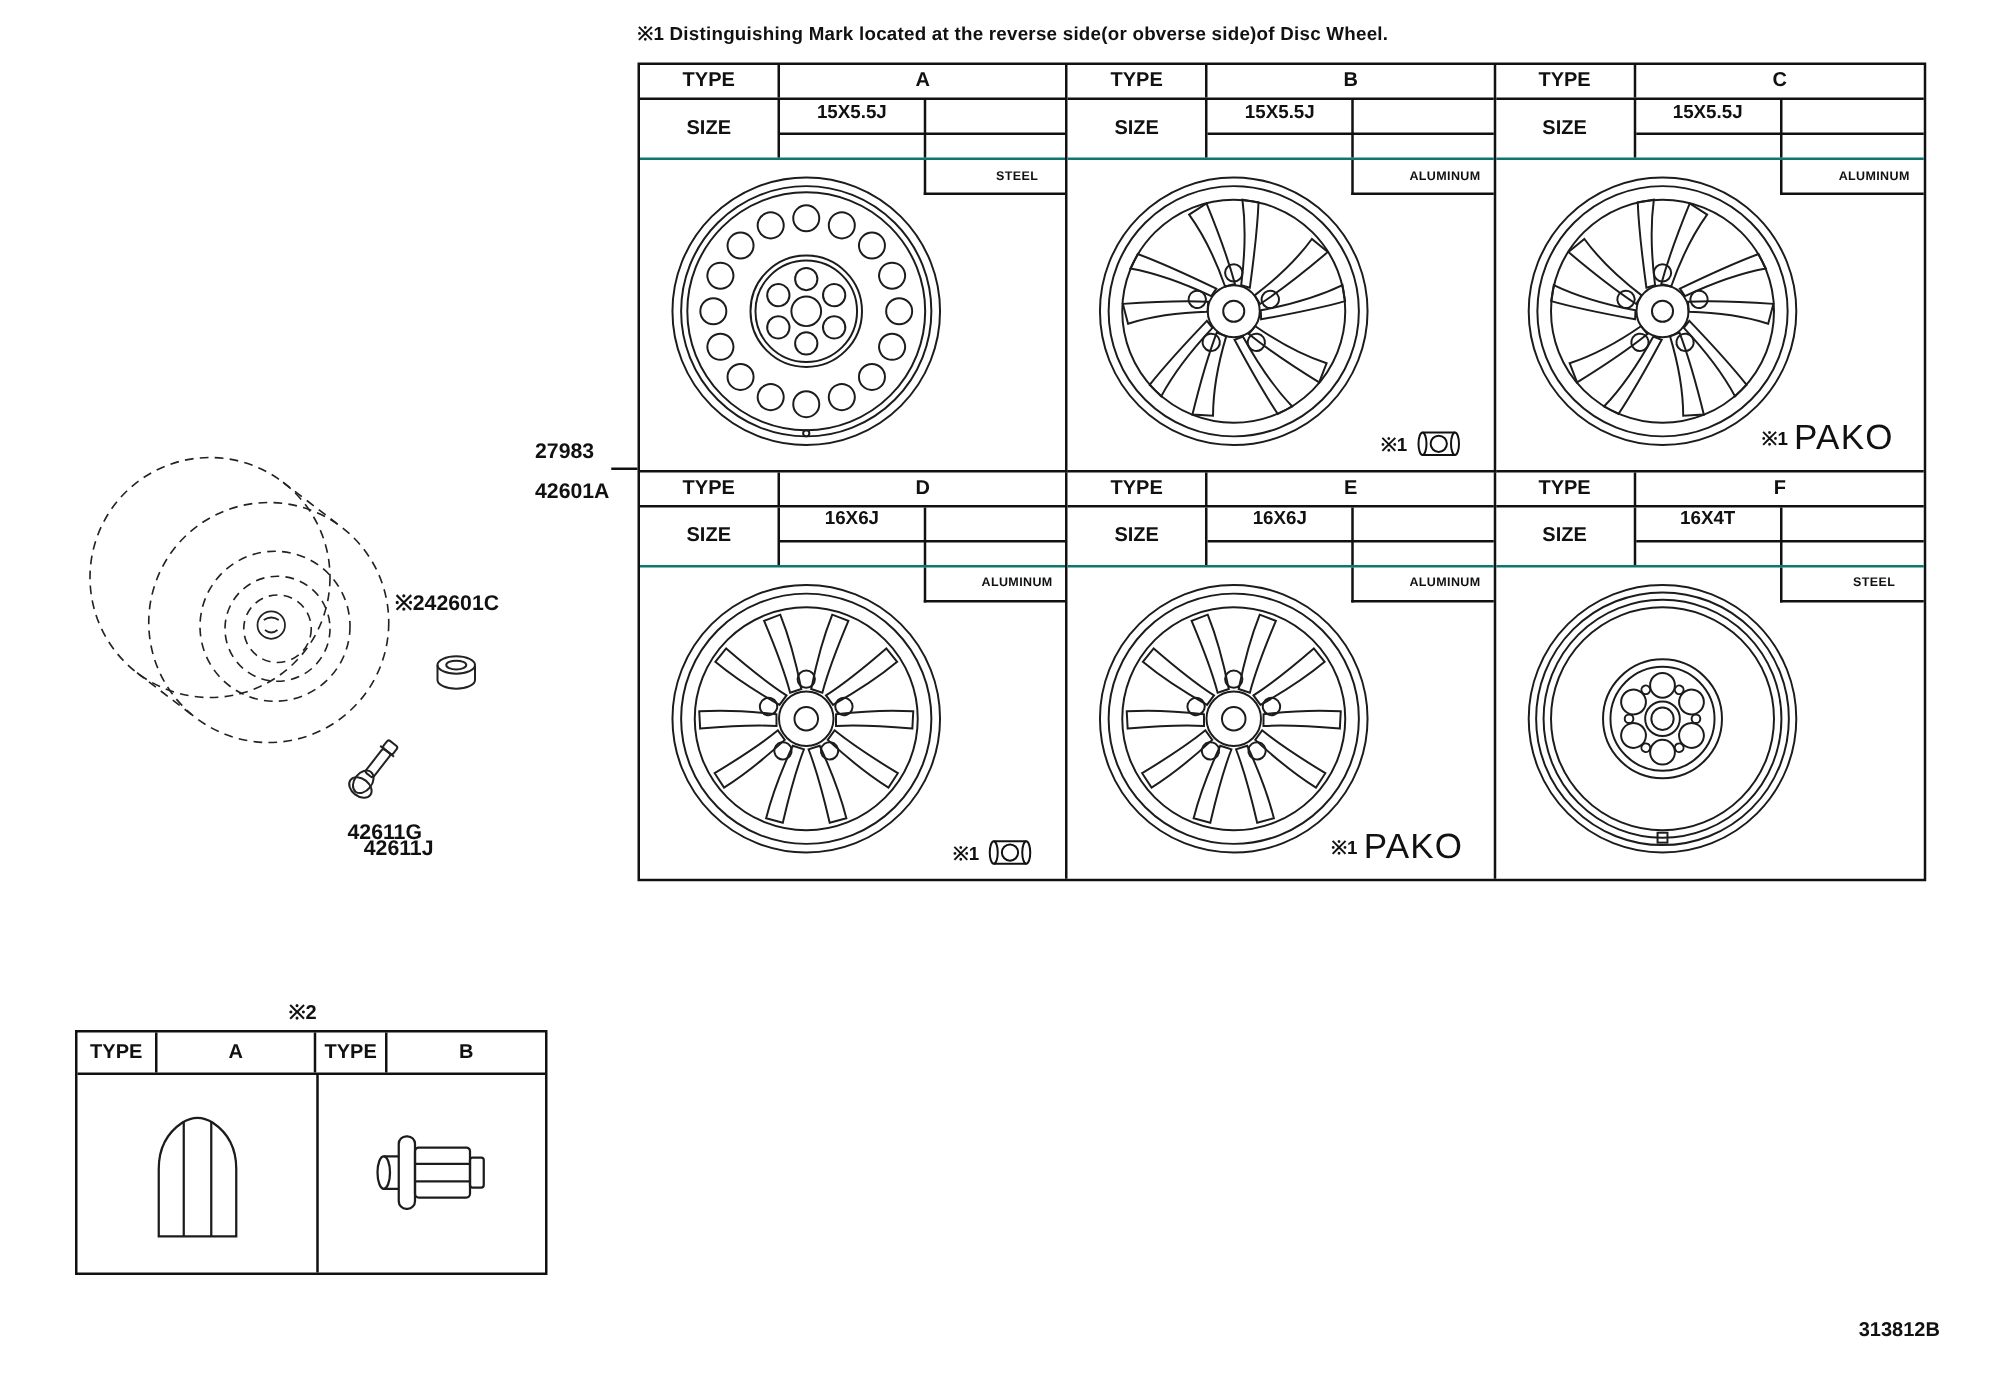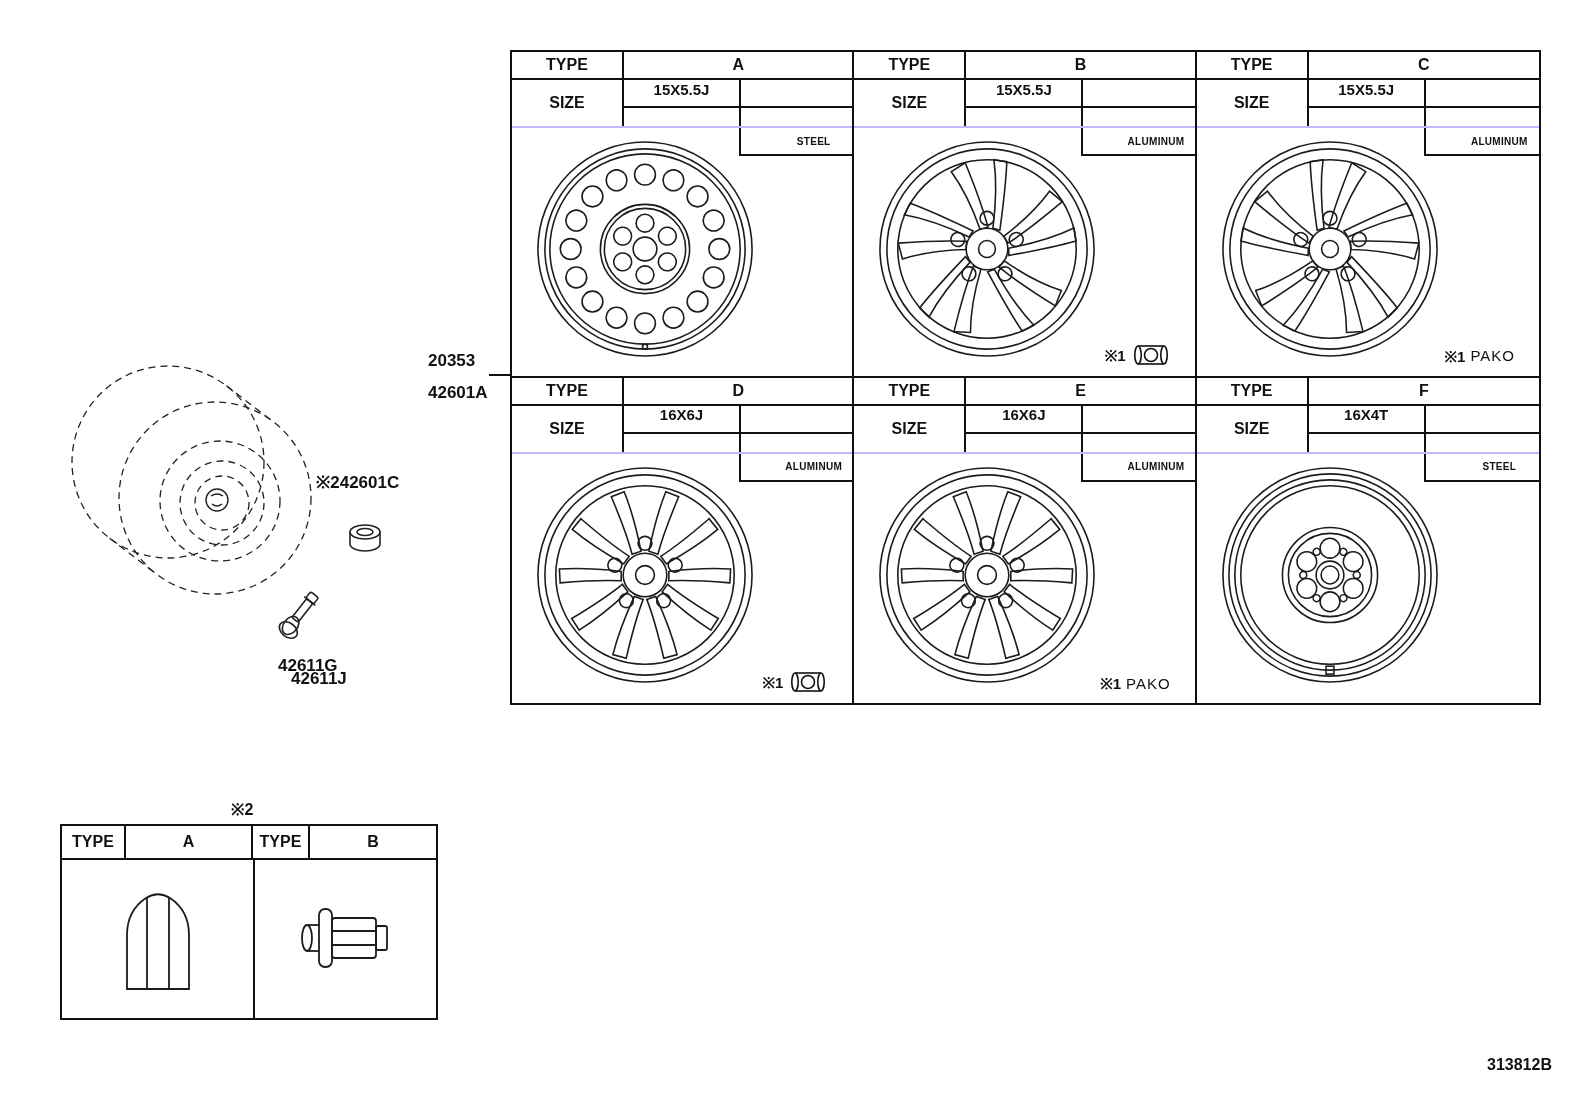--- a/index.html
+++ b/index.html
@@ -16,37 +16,37 @@
     display:grid; grid-template-columns:1fr 1fr 1fr; grid-template-rows:1fr 1fr;
     border:2px solid #111; }
   .wcell { position:relative; border-right:2px solid #111; border-bottom:2px solid #111; }
   .wcell:nth-child(3n) { border-right:none; }
   .wcell:nth-child(n+4) { border-bottom:none; }
 
   .hrow1 { display:flex; height:28px; border-bottom:2px solid #111; }
   .hrow1 .hlabel { width:112px; border-right:2px solid #111; display:flex; align-items:center; justify-content:center; font-weight:bold; font-size:16px; }
   .hrow1 .hletter { flex:1; display:flex; align-items:center; justify-content:center; font-weight:bold; font-size:16px; }
 
-  .hrow2 { position:relative; height:48px; border-bottom:2px solid #c4b5fd; }
+  .hrow2 { position:relative; height:48px; border-bottom:2px solid #0f766e; }
   .hrow2 .hlabel { position:absolute; left:0; top:0; width:112px; height:100%; border-right:2px solid #111;
     display:flex; align-items:center; justify-content:center; font-weight:bold; font-size:16px; }
   .hrow2 .size-val { position:absolute; left:112px; top:0; width:115px; height:18px;
     display:flex; align-items:center; justify-content:center; font-weight:bold; font-size:15px; }
   .hrow2 .hline { position:absolute; left:112px; right:0; top:26px; height:2px; background:#111; }
   .hrow2 .vline { position:absolute; left:227px; top:0; width:2px; height:100%; background:#111; }
 
   .material-box { position:absolute; left:227px; right:0; top:76px; height:28px;
     border-left:2px solid #111; border-bottom:2px solid #111;
     display:flex; align-items:center; justify-content:center; font-weight:bold; font-size:10px; letter-spacing:0.3px;padding-left:34px; }
 
   .wheel-art { position:absolute; left:22px; top:86px; width:222px; height:222px; }
 
   .mark { position:absolute; right:24px; bottom:10px; display:flex; align-items:center; gap:5px; }
   .mark-ref { font-weight:bold; font-size:15px; }
-  .mark-pako { font-size:15px; letter-spacing:1px; }
+  .mark-pako { font-size:28px; letter-spacing:1px; }
 
   
   .part-label { position:absolute; font-size:17px; font-weight:bold; white-space:nowrap; }
   .leader-line { position:absolute; background:#111; }
 
   
   .nut-table { position:absolute; left:60px; top:824px; width:378px; height:196px; border:2px solid #111; }
   .nut-header { display:flex; height:34px; border-bottom:2px solid #111; }
   .nut-header > div { display:flex; align-items:center; justify-content:center; font-weight:bold; font-size:16px; }
   .nt-label1 { width:64px; border-right:2px solid #111; }
@@ -57,20 +57,21 @@
   .nut-divider { position:absolute; left:191px; top:0; width:2px; height:100%; background:#111; }
   .nut-heading { position:absolute; left:231px; top:798px; font-size:16px; font-weight:bold; }
 
   svg { display:block; }
 </style>
 </head>
 <body>
 
 <div class="page">
 
+  <div class="top-note">※1 Distinguishing Mark located at the reverse side(or obverse side)of Disc Wheel.</div>
 
   <svg class="abs" style="left:40px; top:350px;" width="430" height="340" viewBox="0 0 430 340">
     <g fill="none" stroke="#222" stroke-width="1.3" stroke-dasharray="7 5">
       <circle cx="128" cy="112" r="96"></circle>
       <circle cx="175" cy="148" r="96"></circle>
       <line x1="69.6" y1="188.2" x2="116.6" y2="224.2"></line>
       <line x1="186.4" y1="35.8" x2="233.4" y2="71.8"></line>
       <circle cx="180" cy="151" r="60"></circle>
       <circle cx="182" cy="153" r="42"></circle>
       <circle cx="182" cy="153" r="27"></circle>
@@ -87,21 +88,21 @@
     </g>
     <g fill="none" stroke="#222" stroke-width="1.6" transform="translate(258,266) rotate(38)">
       <rect x="-5" y="-27" width="10" height="8" rx="2"></rect>
       <rect x="-4" y="-19" width="8" height="24" rx="2"></rect>
       <line x1="-7" y1="-19" x2="7" y2="-19"></line>
       <ellipse cx="0" cy="12" rx="7" ry="10"></ellipse>
       <ellipse cx="1" cy="17" rx="10" ry="7"></ellipse>
     </g>
   </svg>
 
-  <div class="part-label" style="left:428px; top:351px;">20353</div>
+  <div class="part-label" style="left:428px; top:351px;">27983</div>
   <div class="part-label" style="left:428px; top:373px;margin-top:10px;">42601A</div>
   <div class="leader-line" style="left:489px; top:374px; width:21px; height:2px;"></div>
 
   <div class="part-label" style="left:316px; top:470px;">
     <span>※2</span><span>42601C</span>
   </div>
 
   <div class="part-label" style="left:278px; top:656px;">42611G</div>
   <div class="part-label" style="left:278px; top:669px;margin-left:13px;">42611J</div>
 

